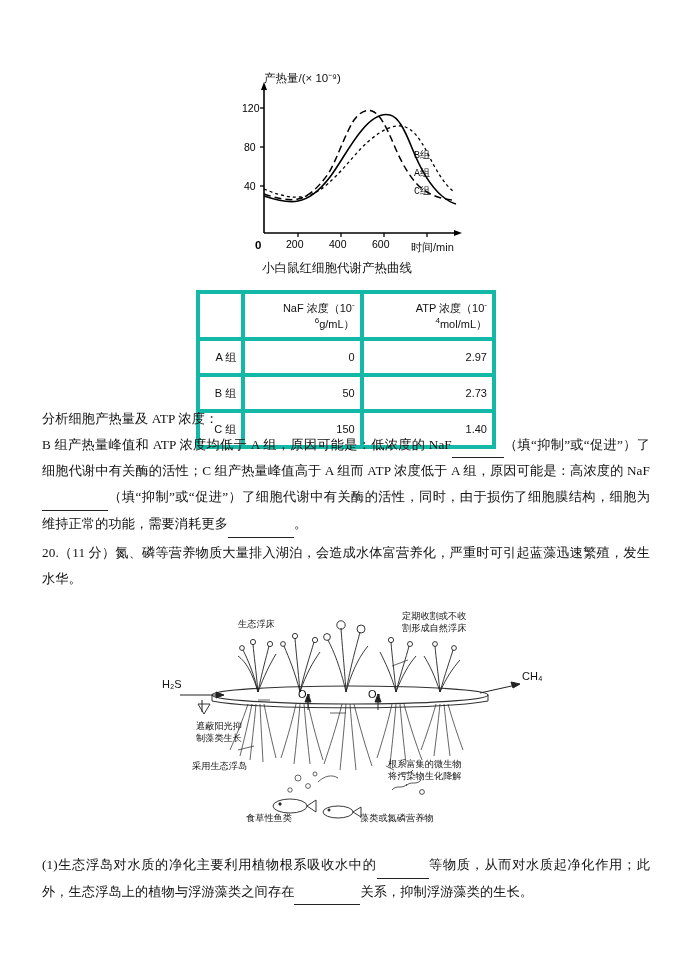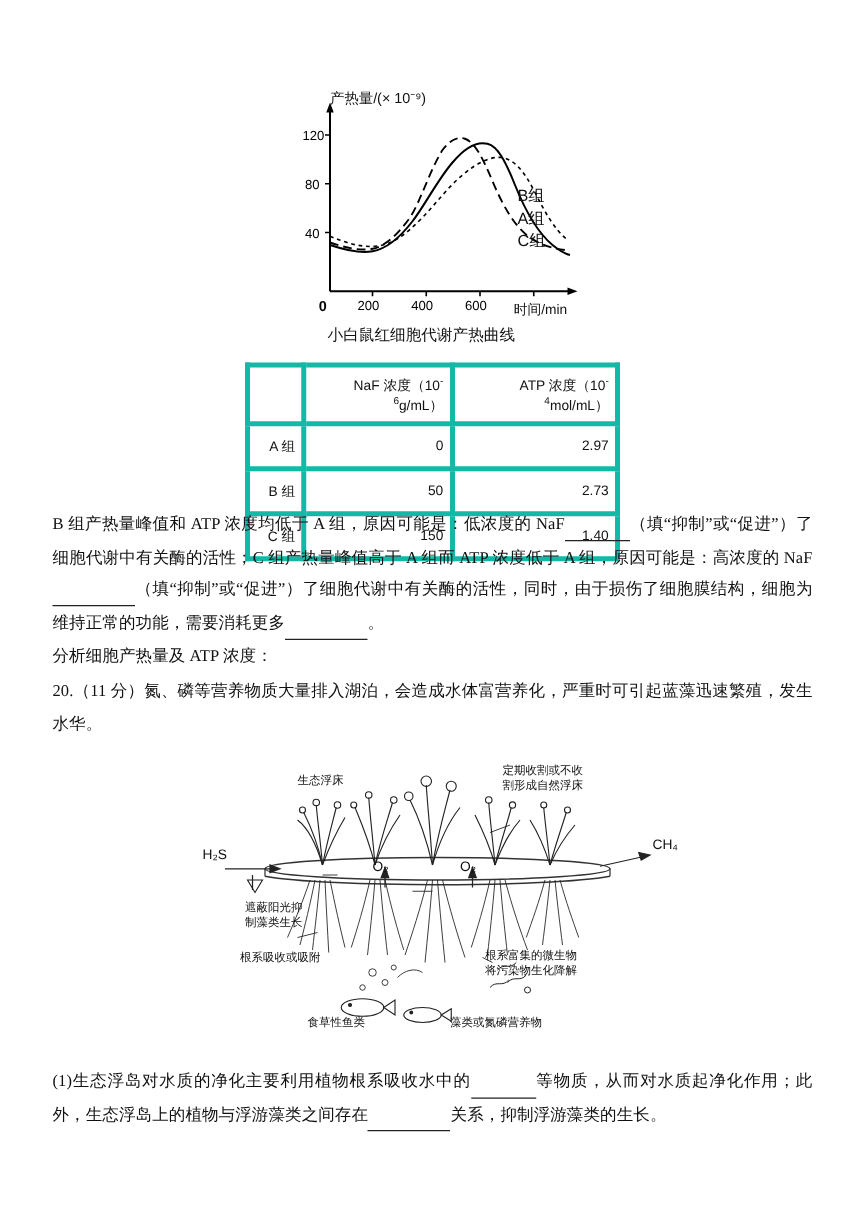--- a/index.html
+++ b/index.html
@@ -48,22 +48,22 @@
   }
   .chart-caption {
     position: absolute;
     left: 26px;
     top: 190px;
     font-size: 12.5px;
     white-space: nowrap;
   }
   .ser-label {
     position: absolute;
-    font-size: 13px;
-    font-family: Liberation Sans, sans-serif;
+    font-size: 10px;
+    font-family: Liberation Mono, monospace;
   }
 
   
   table.data-table {
     position: absolute;
     left: 196px;
     top: 290px;
     width: 300px;
     border-collapse: collapse;
     font-size: 11px;
@@ -197,24 +197,24 @@
     </tr>
     <tr>
       <td>C 组</td>
       <td>150</td>
       <td>1.40</td>
     </tr>
   </tbody>
     </table>
 
   <div class="textblock t1">
+    <div>分析细胞产热量及 ATP 浓度：</div>
     <div>
       <span>B 组产热量峰值和 ATP 浓度均低于 A 组，原因可能是：低浓度的 NaF</span><span class="ul ul-md">&nbsp;</span><span>（填“抑制”或“促进”）了细</span><span>胞代谢中有关酶的活性；C 组产热量峰值高于 A 组而 ATP 浓度低于 A 组，原因可能是：高浓度的 NaF</span><span class="ul ul-lg">&nbsp;</span><span>（填“抑制”或“促进”）了细胞代谢中有关酶的活性，同时，由于损伤了细胞膜结构，细胞为维持正常的</span><span>功能，需要消耗更多</span><span class="ul ul-lg">&nbsp;</span><span>。</span>
     </div>
-    <div>分析细胞产热量及 ATP 浓度：</div>
   </div>
 
   <div class="textblock q20">
     <div>
       <span>20.（11 分）</span><span>氮、磷等营养物质大量排入湖泊，会造成水体富营养化，严重时可引起蓝藻迅速繁殖，发生水华。</span>
     </div>
   </div>
 
   <div class="diagram">
     <svg width="400" height="245" viewBox="0 0 400 245">
@@ -345,21 +345,21 @@
     <div class="chem" style="left:12px; top:78px;">H₂S</div>
     <div class="chem" style="left:372px; top:70px;">CH₄</div>
     <div class="chem" style="left:148px; top:88px;">O₂</div>
     <div class="chem" style="left:218px; top:88px;">O₂</div>
 
     <div class="dlabel" style="left:88px; top:18px;">生态浮床</div>
     <div class="dlabel c" style="left:252px; top:10px; white-space:pre;">定期收割或不收
 割形成自然浮床</div>
     <div class="dlabel c" style="left:46px; top:120px; white-space:pre;">遮蔽阳光抑
 制藻类生长</div>
-    <div class="dlabel" style="left:42px; top:160px;">根系吸收或吸附</div>
+    <div class="dlabel" style="left:42px; top:160px;">采用生态浮岛</div>
     <div class="dlabel c" style="left:238px; top:158px; white-space:pre;">根系富集的微生物
 将污染物生化降解</div>
     <div class="dlabel" style="left:96px; top:212px;">食草性鱼类</div>
     <div class="dlabel" style="left:210px; top:212px;">藻类或氮磷营养物</div>
   </div>
 
   <div class="textblock t3">
     <div>
       <span>(1)生态浮岛对水质的净化主要利用植物根系吸收水中的</span><span class="ul ul-md">&nbsp;</span><span>等物质，从而对水质起净化作用；此外，生态</span><span>浮岛上的植物与浮游藻类之间存在</span><span class="ul ul-lg">&nbsp;</span><span>关系，抑制浮游藻类的生长。</span>
     </div>

